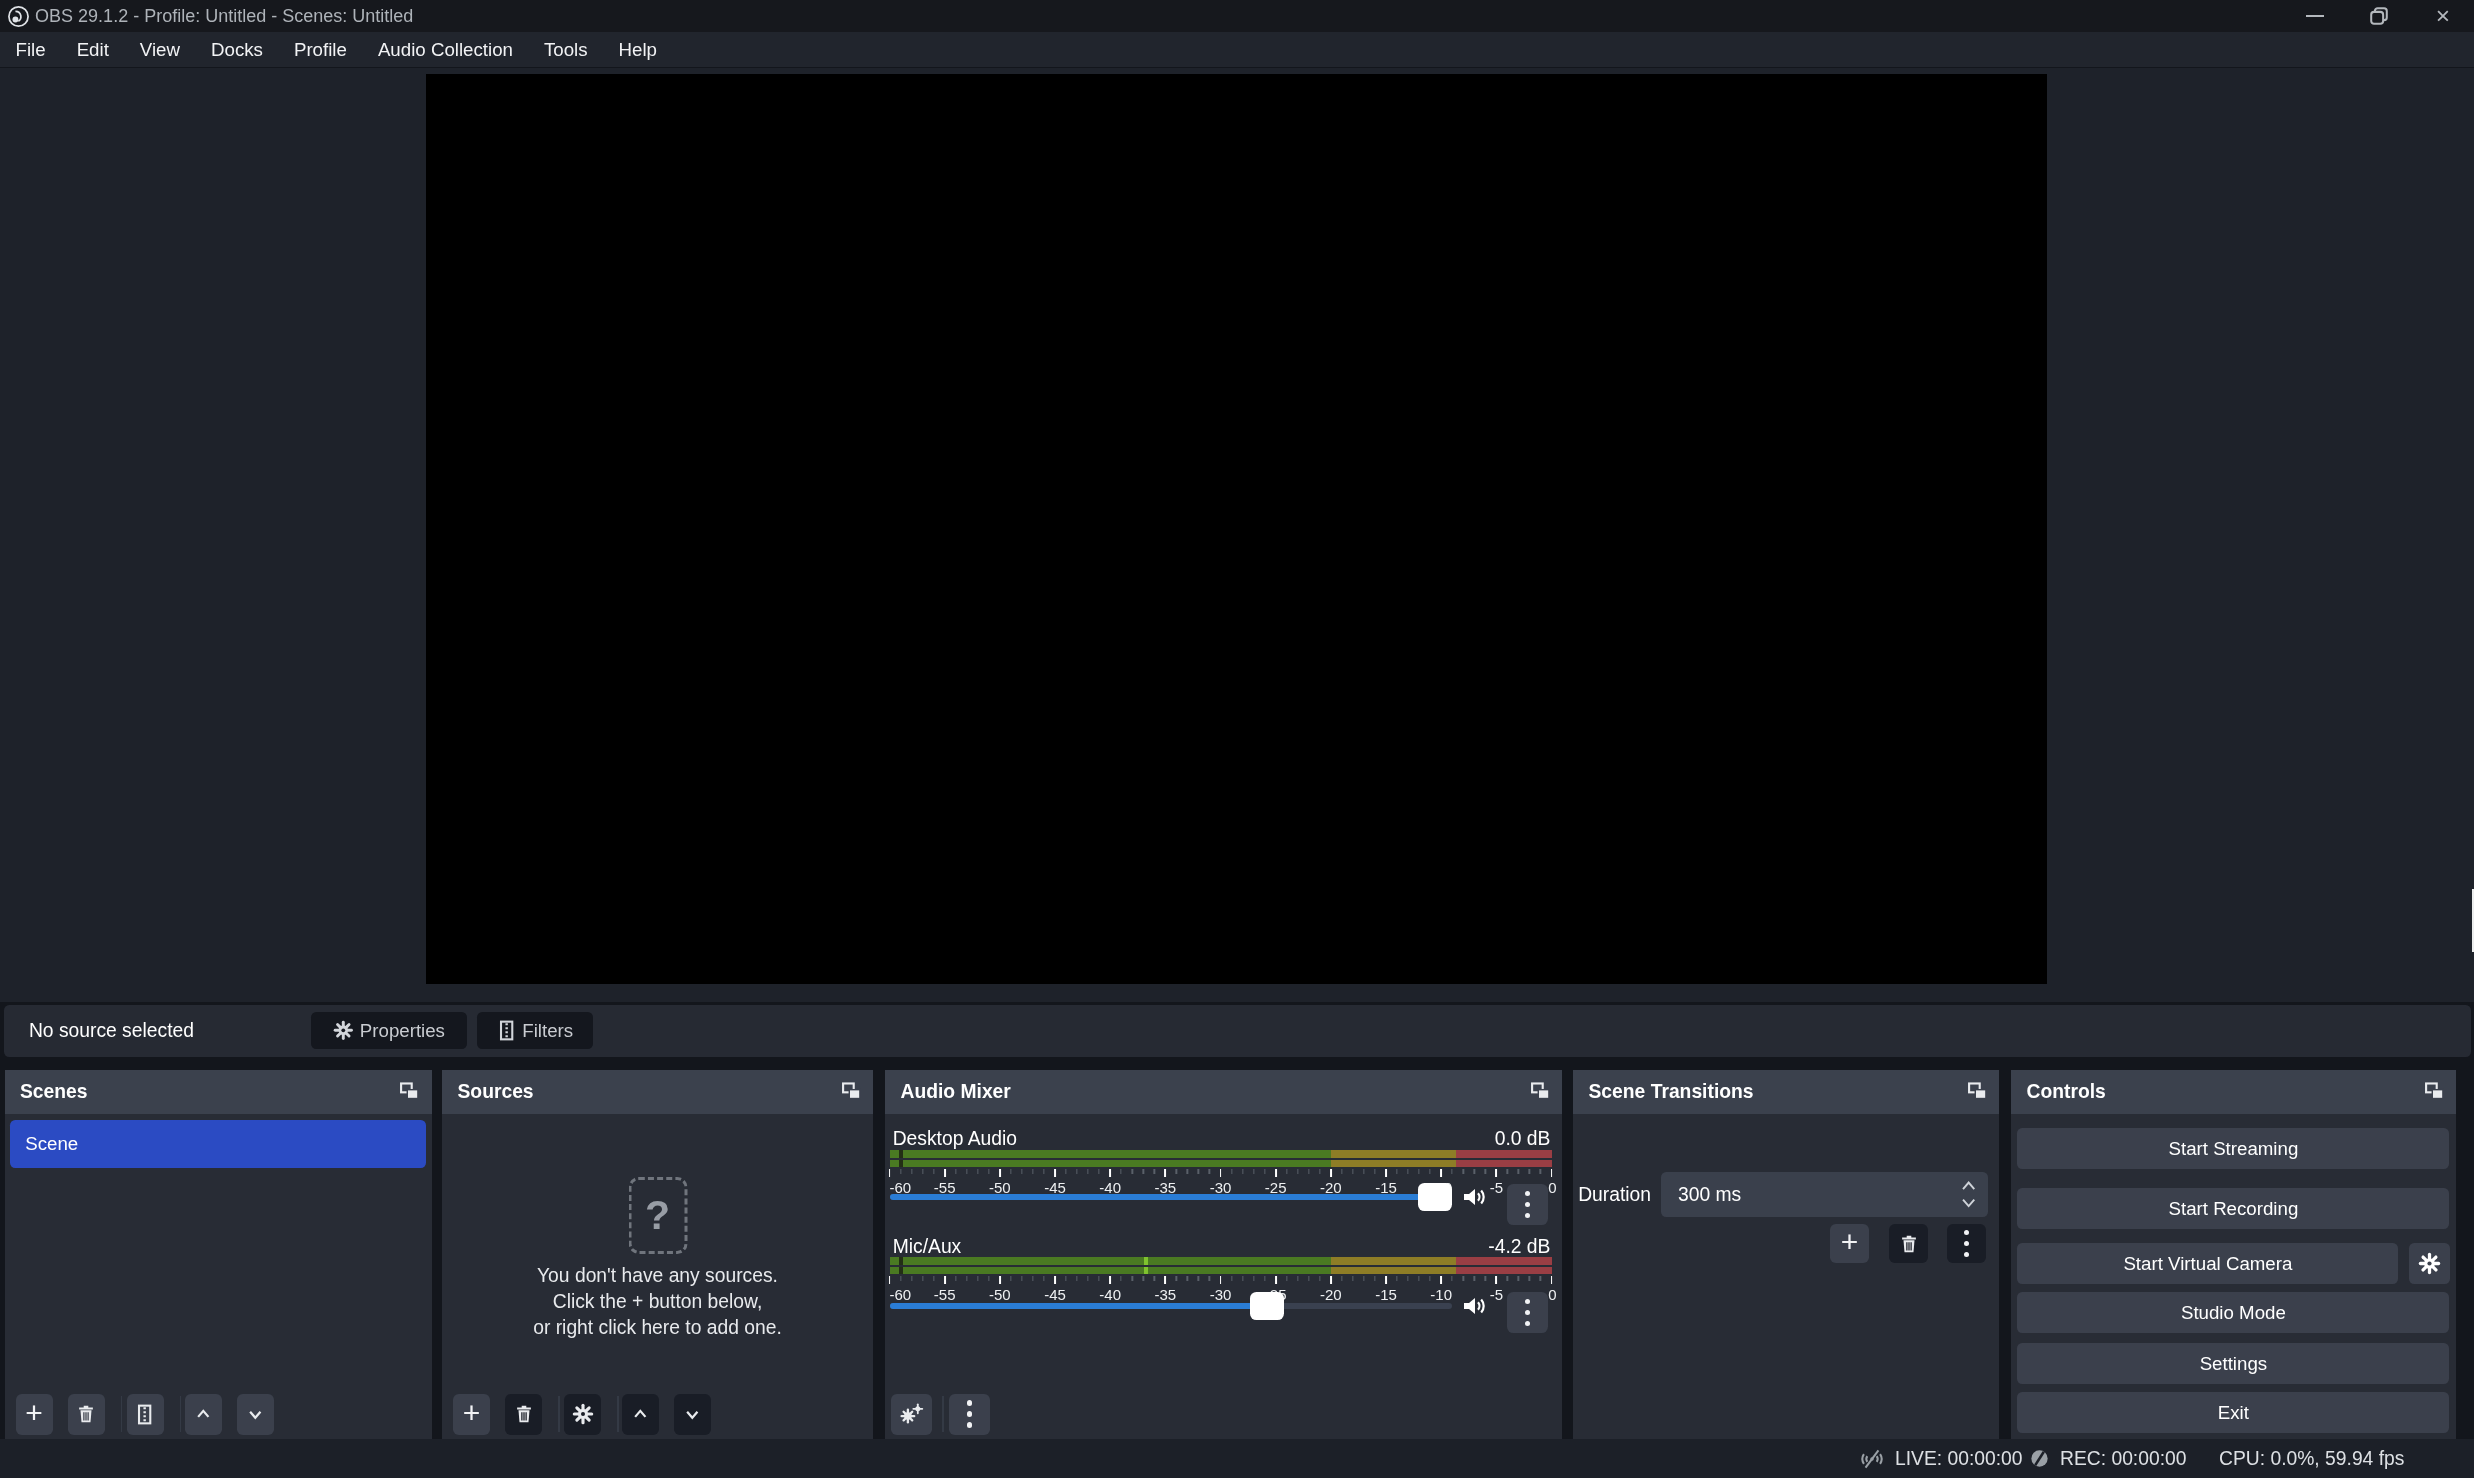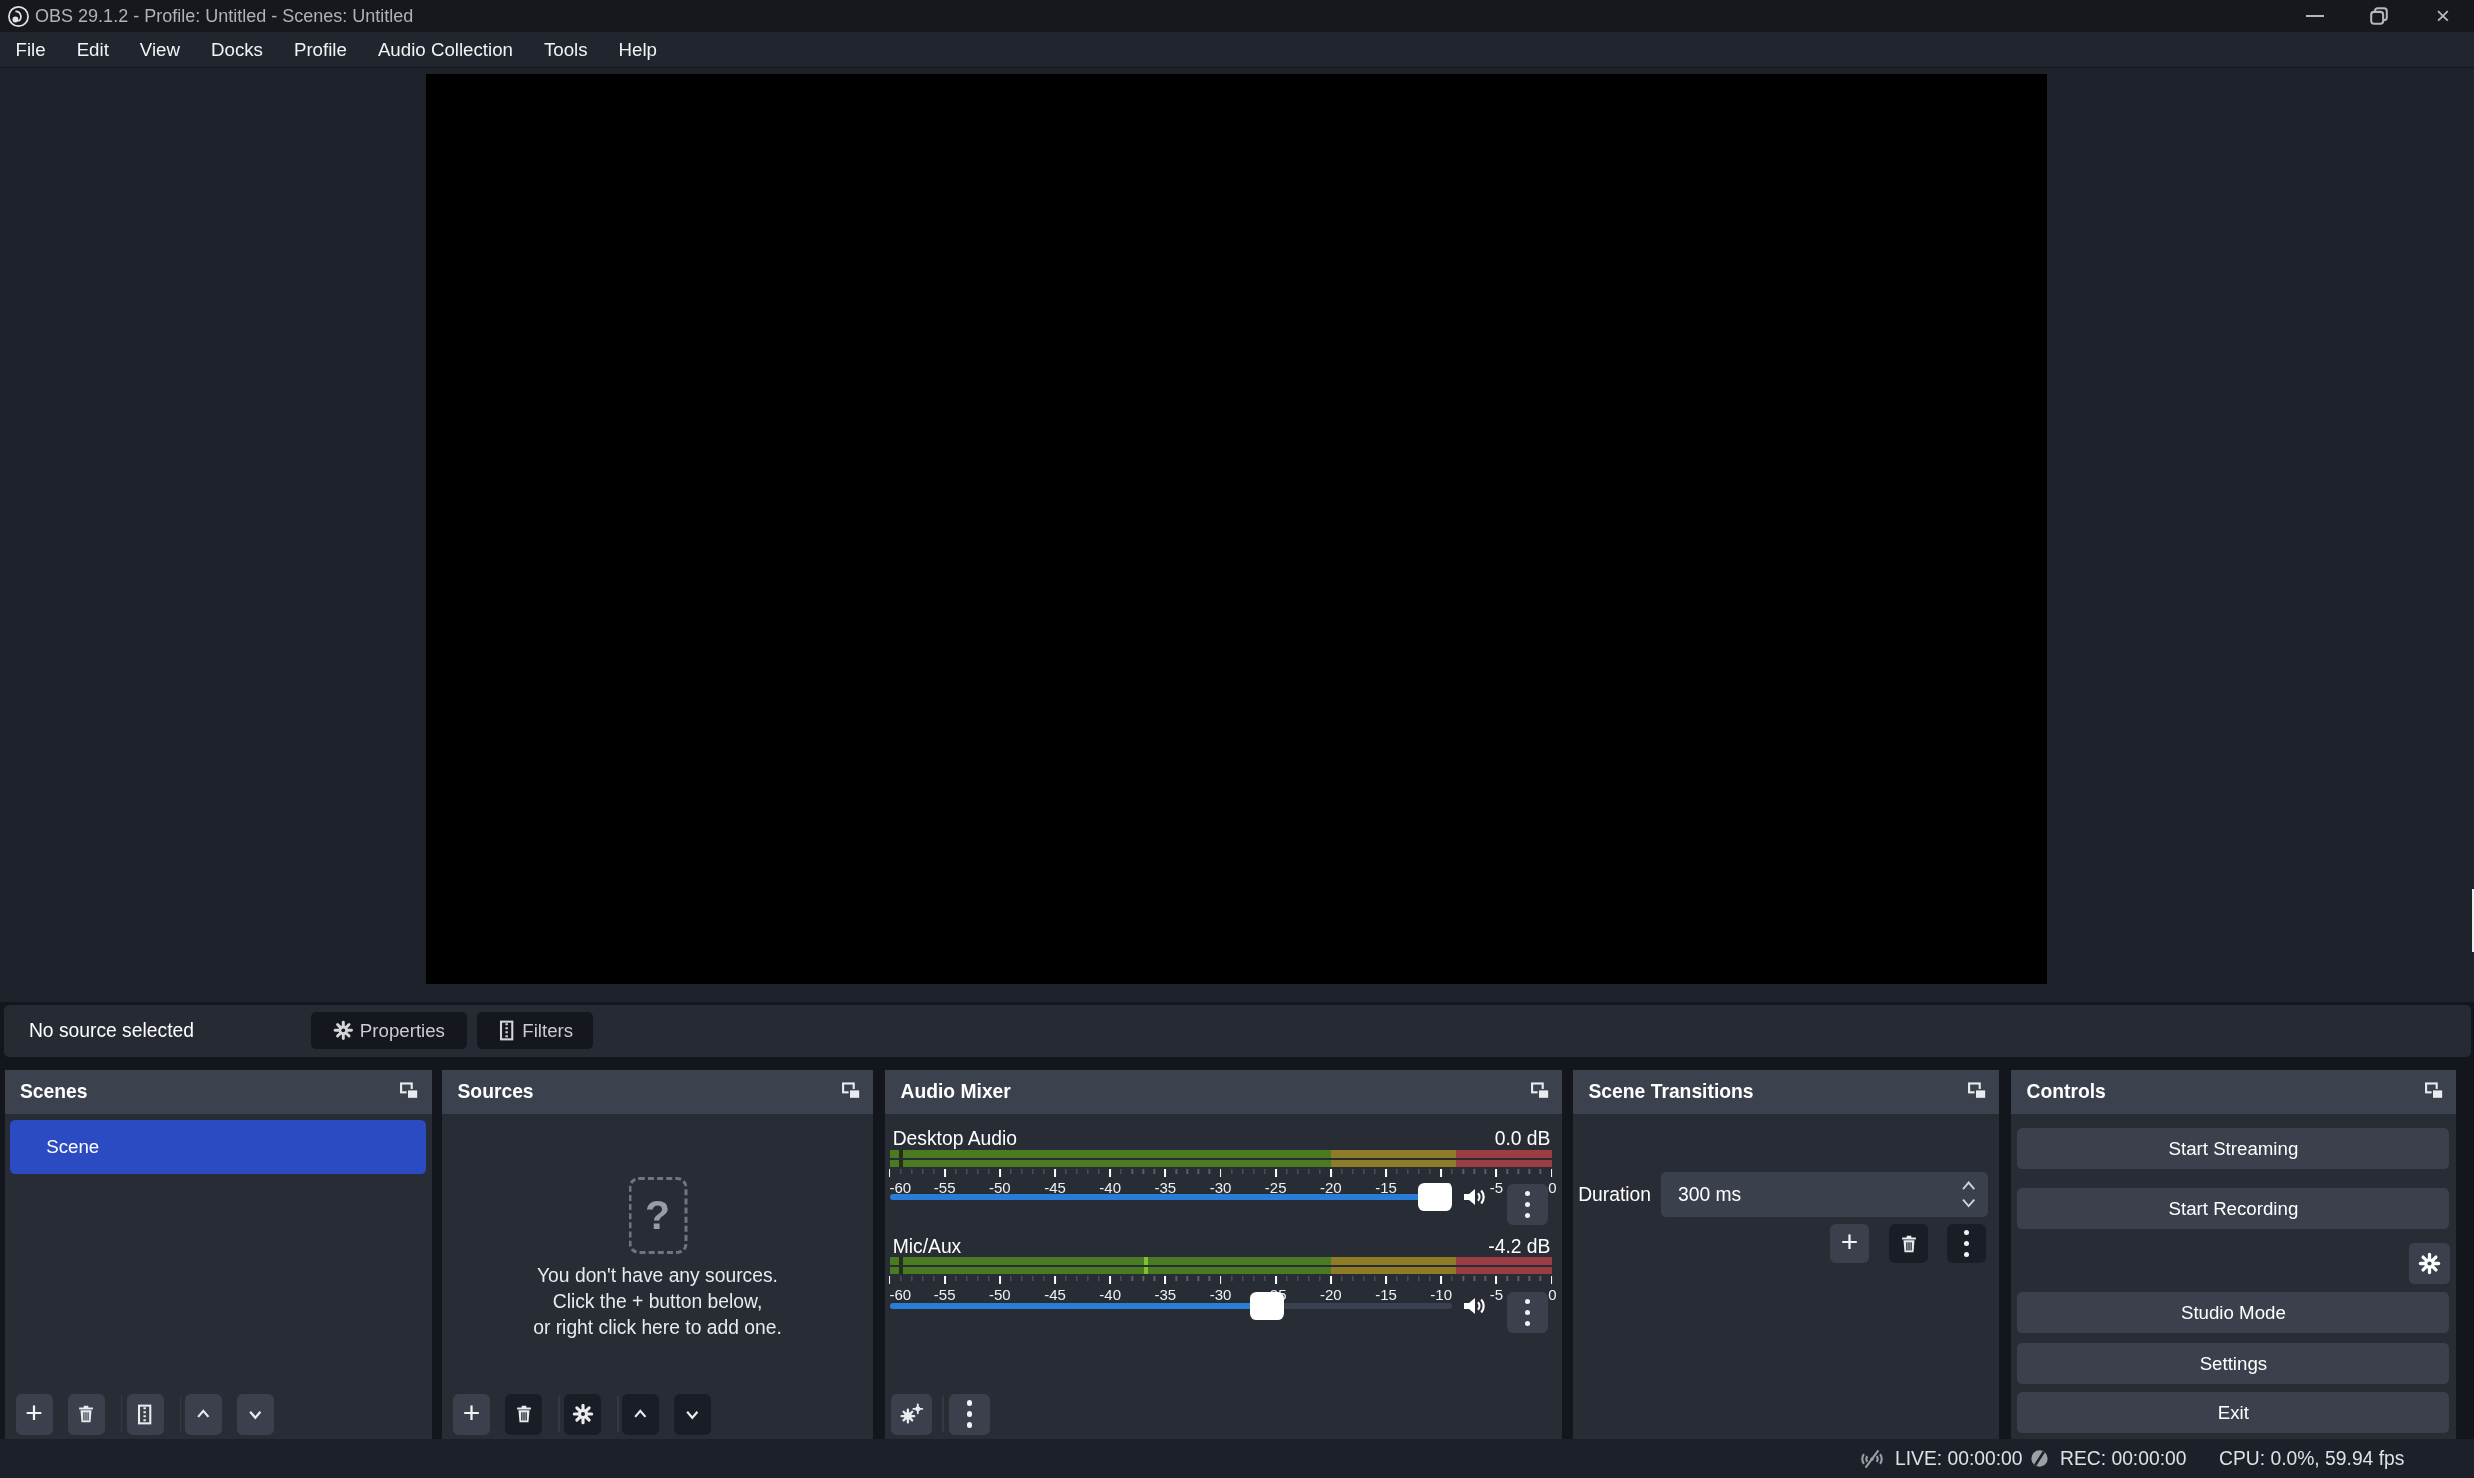--- a/index.html
+++ b/index.html
@@ -41,22 +41,22 @@
                   display:flex; align-items:center; }
   .panel-title { color:#ffffff; font-size:19.3px; font-weight:bold; margin-left:15.5px; }
   .popup-ic { position:absolute; right:10.3px; top:10.3px; }
   #panel-scenes      { left:4.5px;    width:427px; }
   #panel-sources     { left:442px;  width:431px; }
   #panel-mixer       { left:885px; width:677px; }
   #panel-transitions { left:1573px; width:426px; }
   #panel-controls    { left:2011px; width:445px; }
 
   
-  .scene-item { position:absolute; left:5.2px; top:50px; width:416px; height:54px;
-                background:var(--accent_blue,#2b4bc3); border-radius:5.2px; display:flex; align-items:center;padding-left:21px; }
+  .scene-item { position:absolute; left:5.2px; top:50px; width:416px; height:48px;
+                background:var(--accent_blue,#2b4bc3); border-radius:5.2px; display:flex; align-items:center; }
   .scene-item span { color:#fff; font-size:18.7px; margin-left:15.5px; }
 
   
   .dock-toolbar { position:absolute; left:0; bottom:4.5px; height:41px; width:100%; }
   .tbtn { position:absolute; top:0; width:37px; height:41px; border-radius:5.8px; background:#3b404c;
           display:flex; align-items:center; justify-content:center; }
   .tbtn.dark { background:#191d26; }
   .tbtn .plus { font-size:30px; color:#f2f3f5; font-weight:400; line-height:0; margin-top:-2.6px; }
   .tb-div { position:absolute; top:2.6px; width:1.9px; height:36px; background:#343a45; }
 
@@ -626,20 +626,21 @@
 <div class="panel" id="panel-controls">
   <div class="panel-header">
     <span class="panel-title">Controls</span>
     <svg class="popup-ic" viewBox="0 0 26 24" width="23" height="22">
         <rect x="3.5" y="3.5" width="12" height="10" fill="none" stroke="#e9ebee" stroke-width="2.4"></rect>
         <rect x="10.5" y="10.5" width="12" height="10" fill="#e9ebee" stroke="#3b414d" stroke-width="1.6"></rect>
       </svg>
   </div>
   <div class="ctl-btn" style="top:58px">Start Streaming</div>
   <div class="ctl-btn" style="top:118px">Start Recording</div>
+  <div class="ctl-btn" style="top:173px; width:381px">Start Virtual Camera</div>
   <span class="ctl-gear" style="top:173px">
     <svg viewBox="0 0 24 24" width="23" height="23">
         <g stroke="#fff" stroke-width="3.4" stroke-linecap="round">
           <line x1="12" y1="2.5" x2="12" y2="8"></line>
           <line x1="12" y1="16" x2="12" y2="21.5"></line>
           <line x1="2.5" y1="12" x2="8" y2="12"></line>
           <line x1="16" y1="12" x2="21.5" y2="12"></line>
           <line x1="5.3" y1="5.3" x2="9.2" y2="9.2"></line>
           <line x1="14.8" y1="14.8" x2="18.7" y2="18.7"></line>
           <line x1="5.3" y1="18.7" x2="9.2" y2="14.8"></line>

